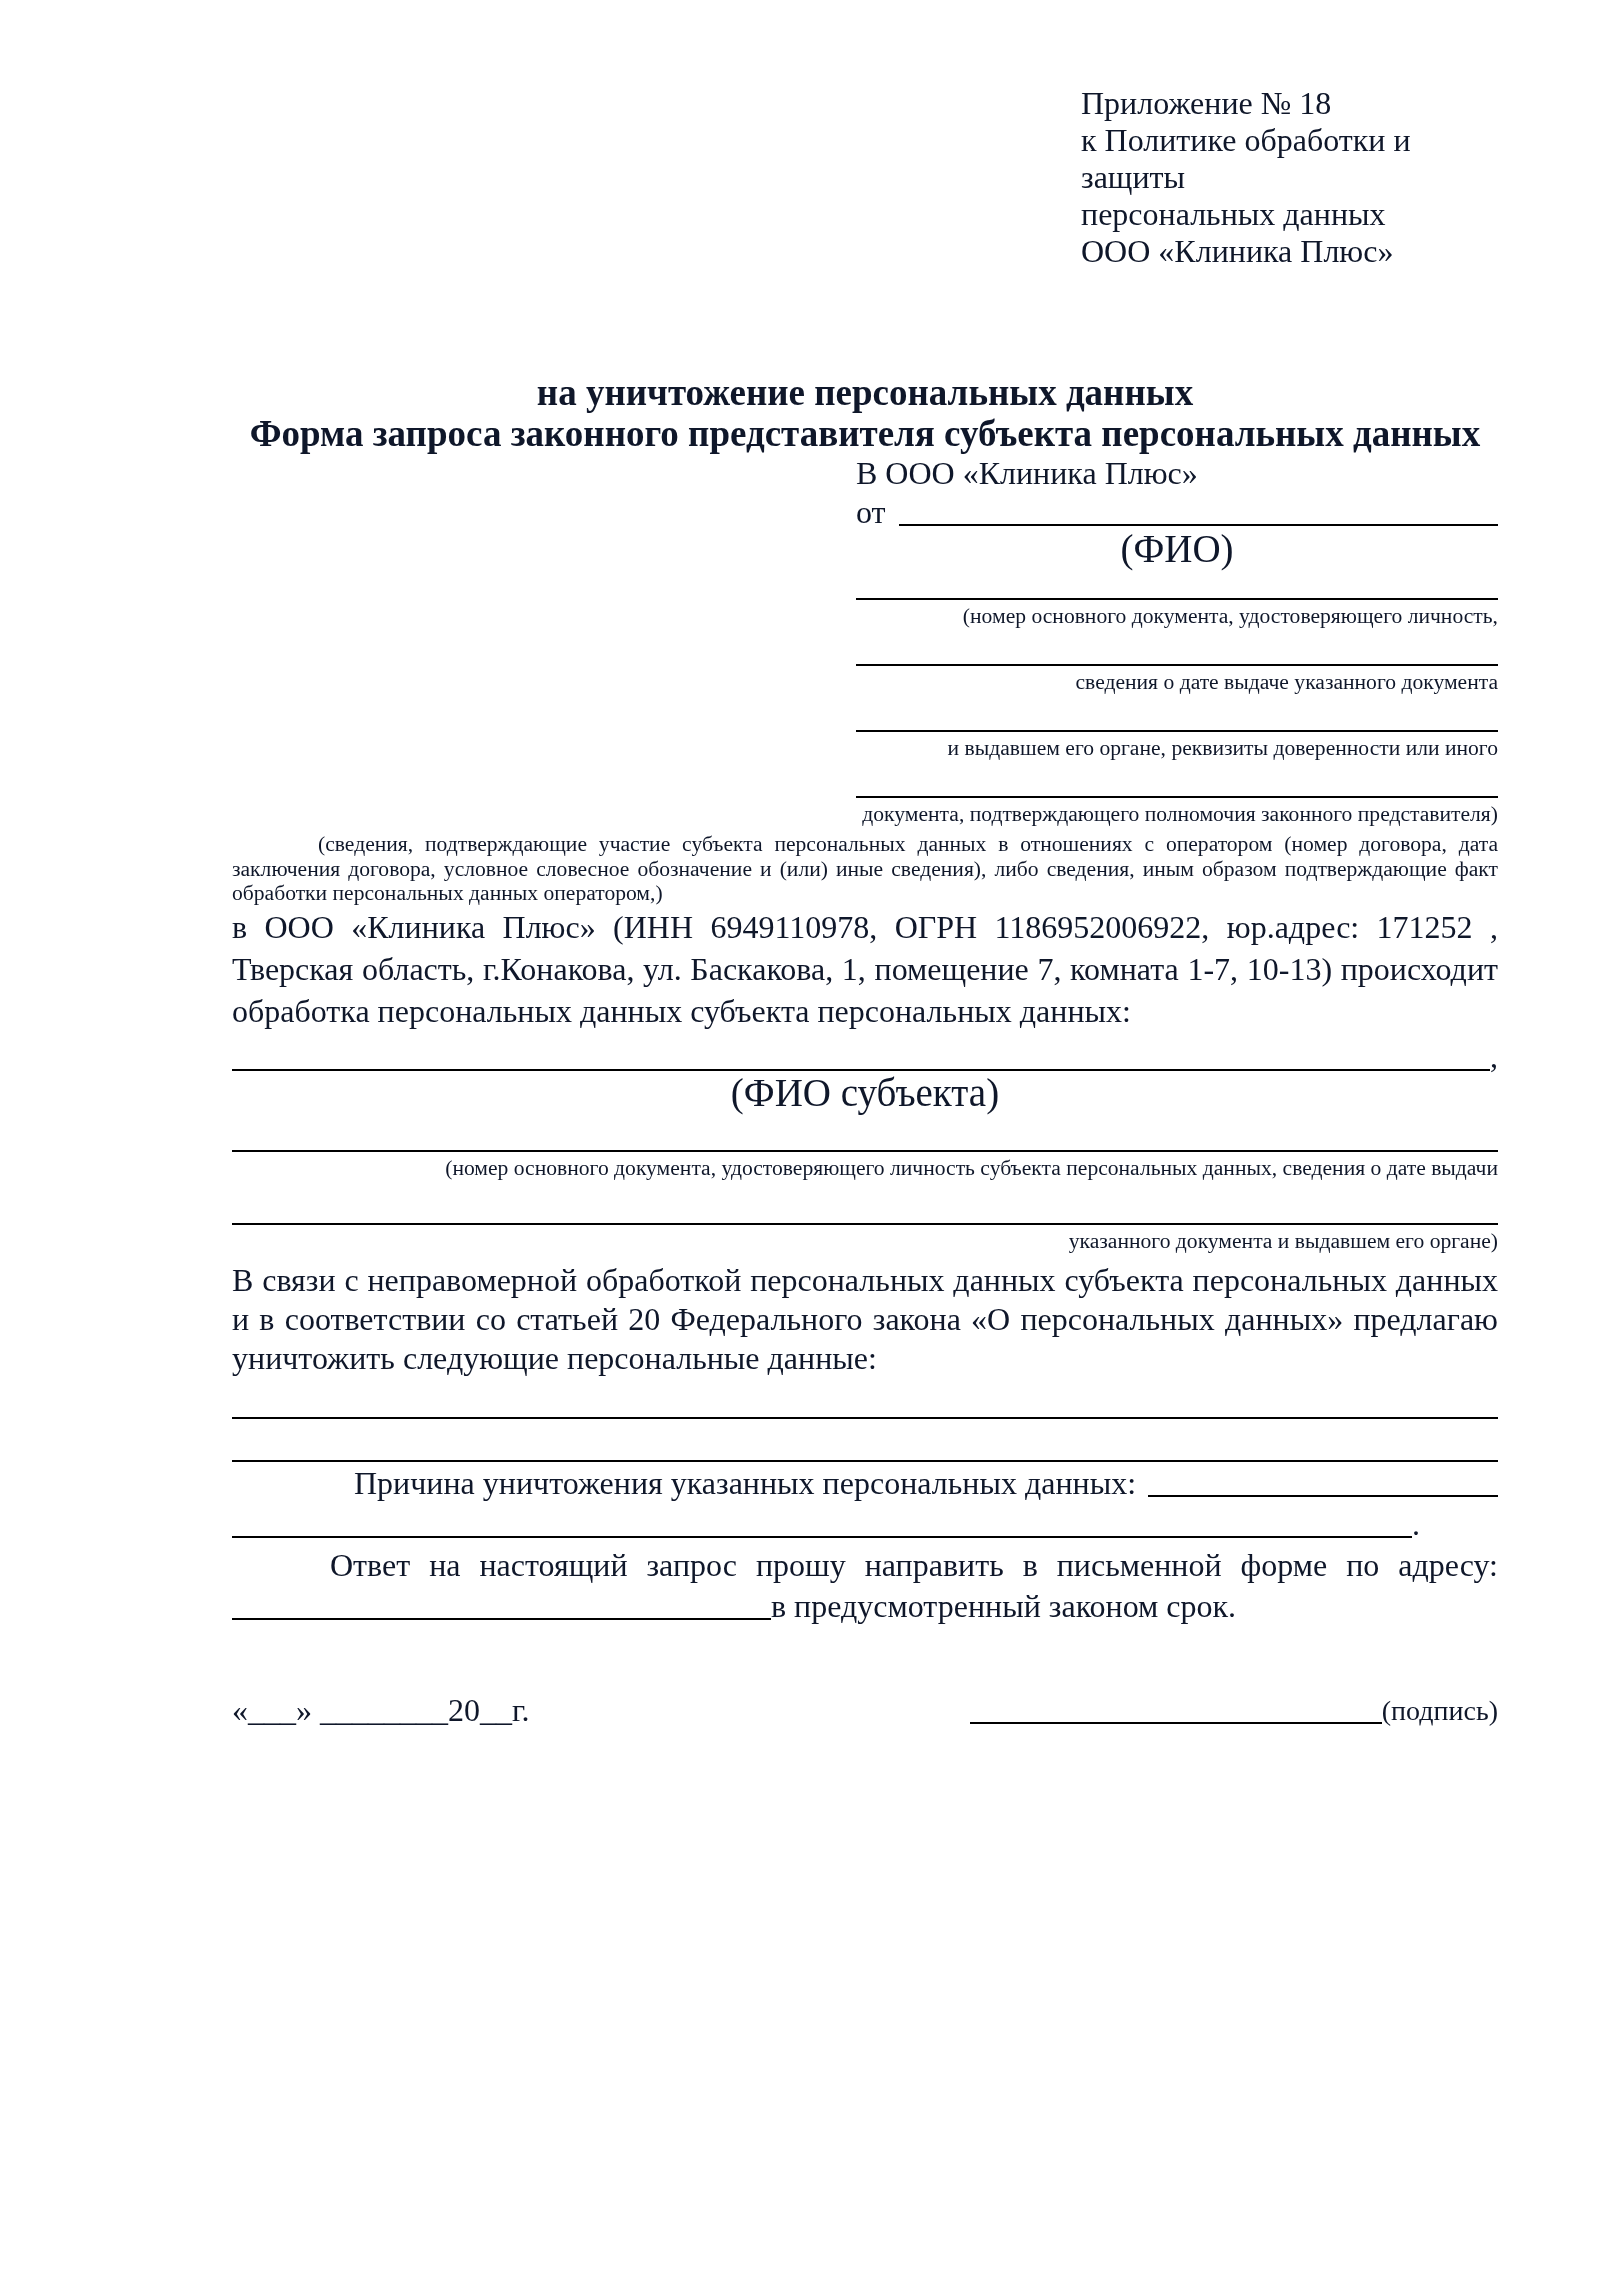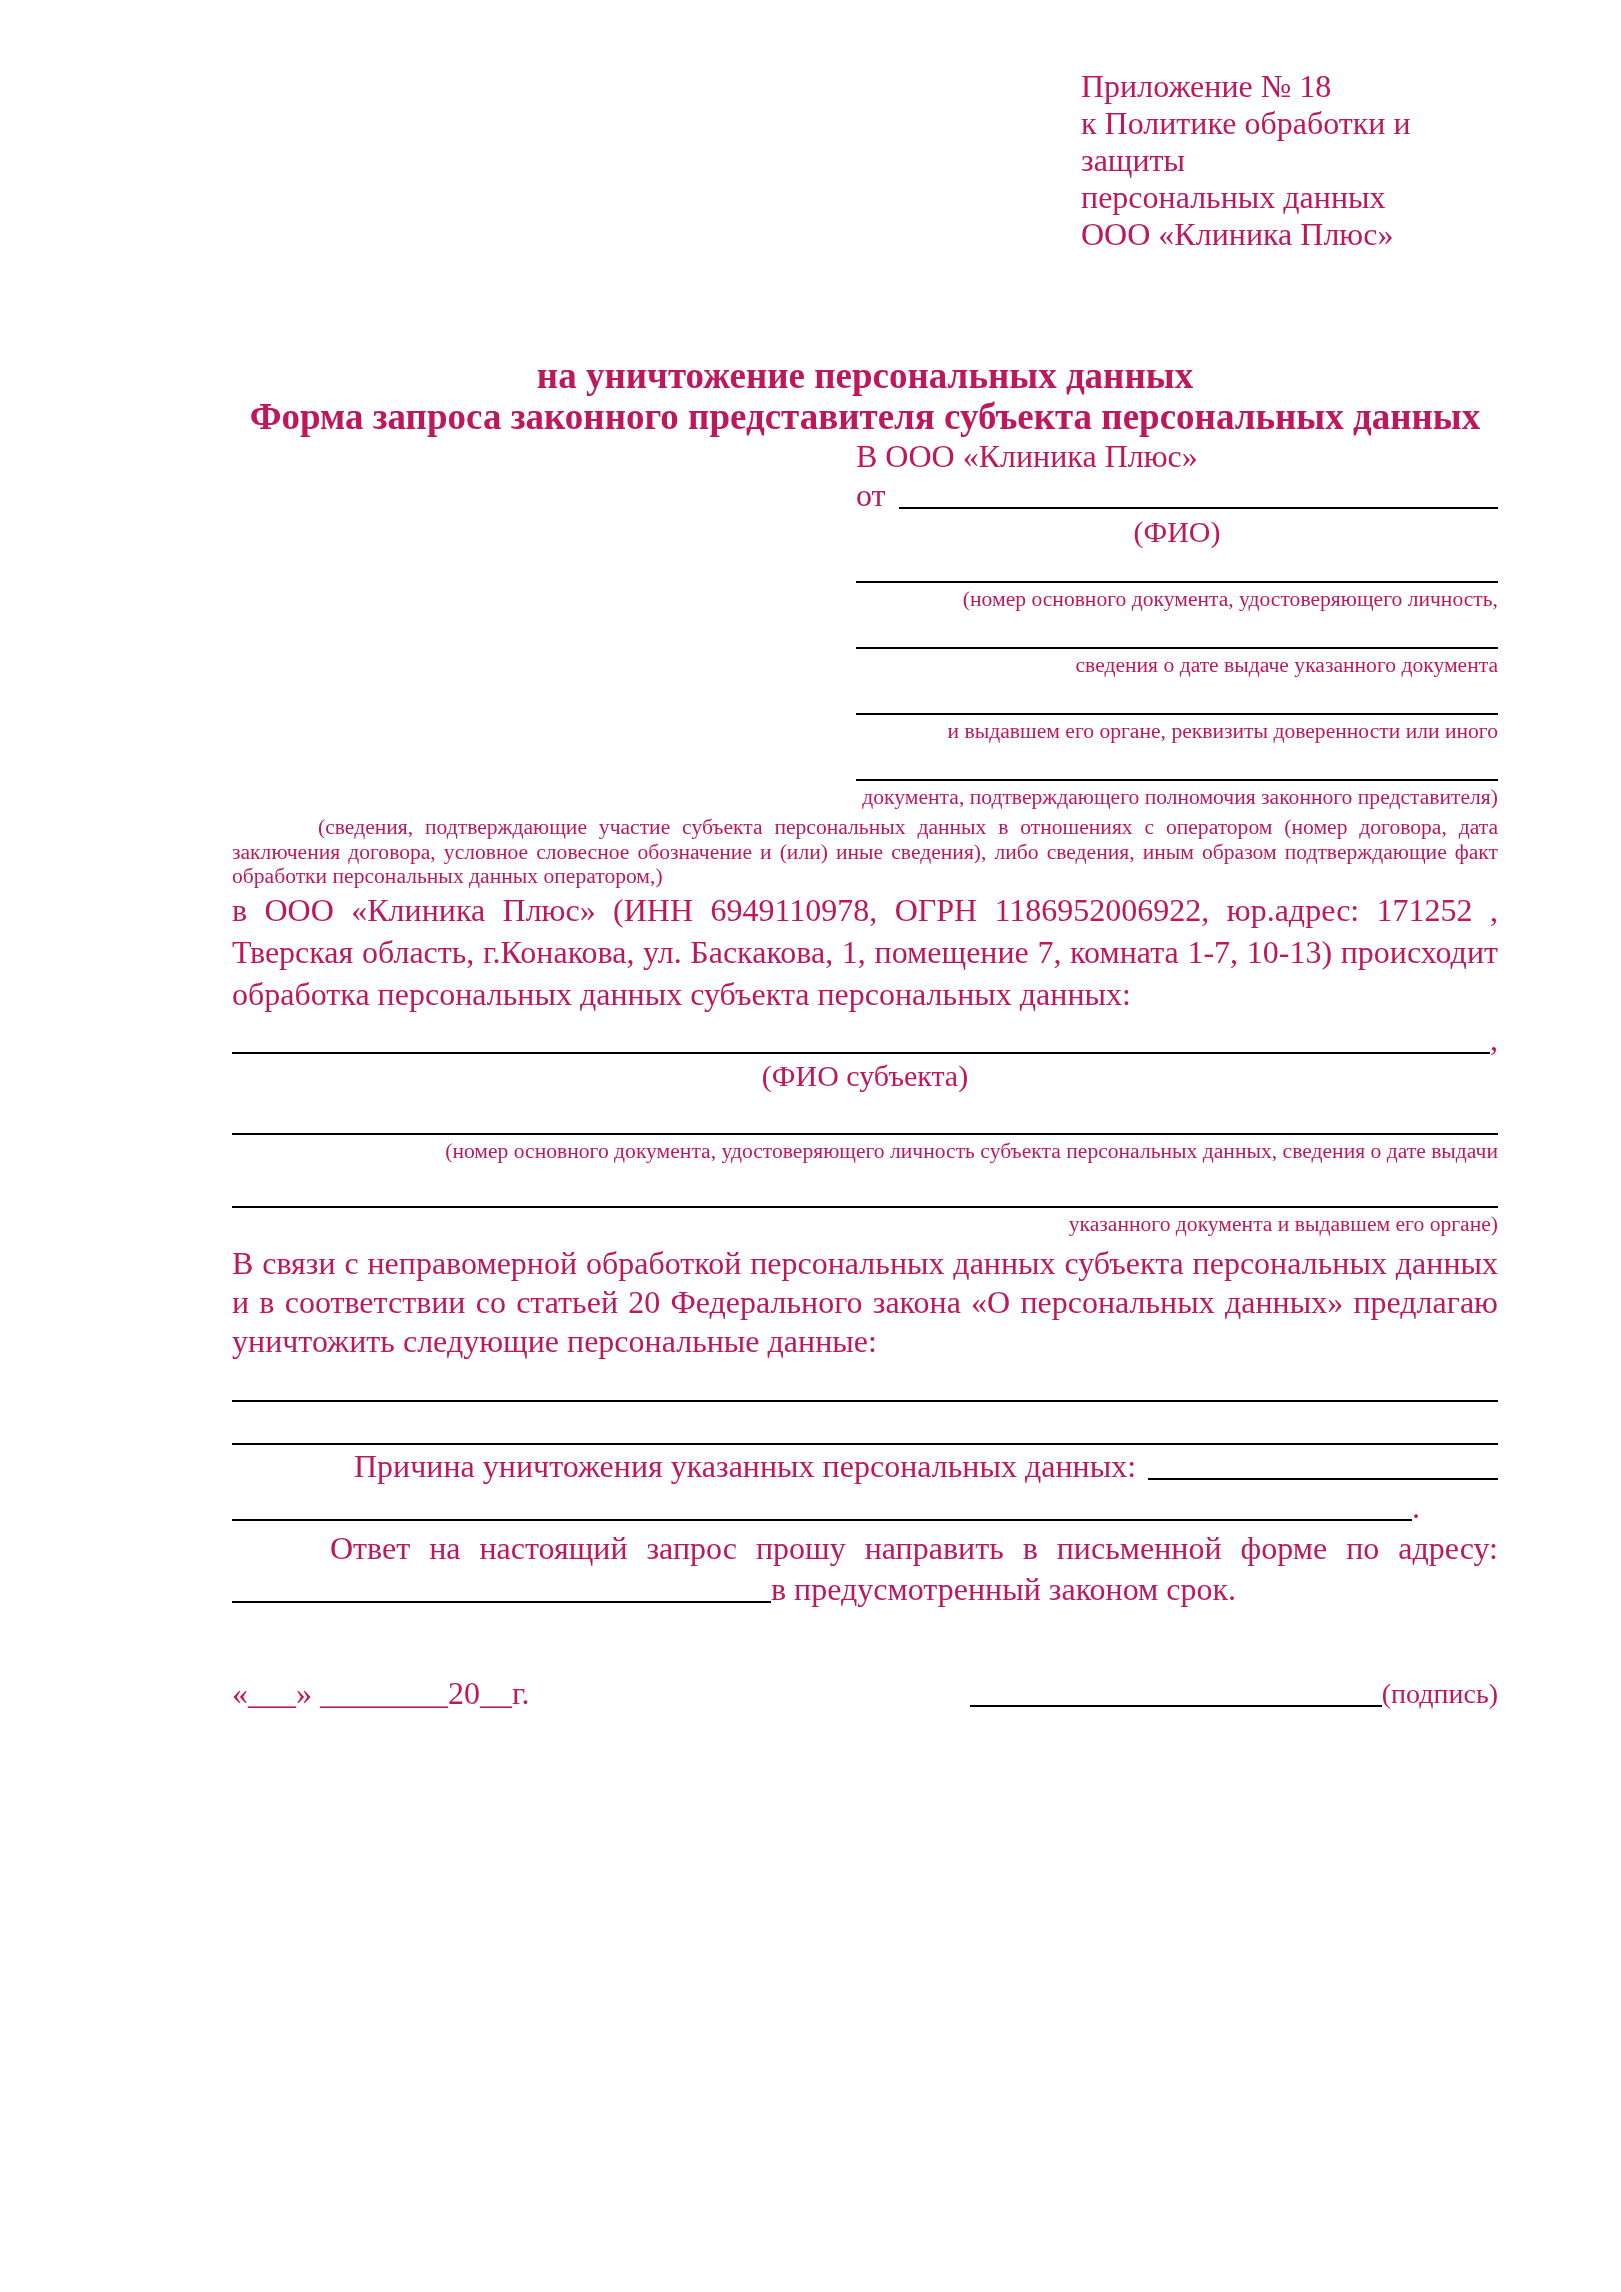--- a/index.html
+++ b/index.html
@@ -2,25 +2,25 @@
 <html><head>
 <meta charset="utf-8">
 <style>
   html, body { margin: 0; padding: 0; background: #ffffff; }
   .page {
     position: relative;
     width: 1621px;
     height: 2293px;
     box-sizing: border-box;
     background: #ffffff;
-    color: #be185d;
+    color: #0f172a;
     font-family: "Liberation Serif", serif;
     font-size: 32px;
     line-height: 39px;
-    padding: 68px 123px 59px 232px;
+    padding: 85px 123px 59px 232px;
     overflow: hidden;
   }
 
   
   .annex { width: 417px; margin-left: auto; line-height: 37px; }
 
   
   .title {
     margin-top: 102px;
     font-size: 37px;
@@ -31,21 +31,21 @@
 
   
   .addr { width: 642px; margin-left: auto; line-height: 39px; }
   .addr-from { display: flex; }
   .addr-from .label { padding-right: 13.7px; white-space: nowrap; }
 
   .fill { flex: 1; border-bottom: 2.9px solid #000; margin-bottom: 5.9px; }
   .blank { border-bottom: 2.9px solid #000; }
 
   .cap    { font-size: 21.6px; line-height: 32px; text-align: right; }
-  .cap-md { font-size: 30px; line-height: 34px; text-align: center; }
+  .cap-md { font-size: 39px; line-height: 34px; text-align: center; }
 
   .addr .blank { height: 32px; }
 
   
   .acc-row { display: flex; margin-top: 23.5px; padding-left: 98px; }
   .acc-row .label { white-space: nowrap; padding-right: 9.8px; }
 
   
   .note {
     margin-top: 2px;

